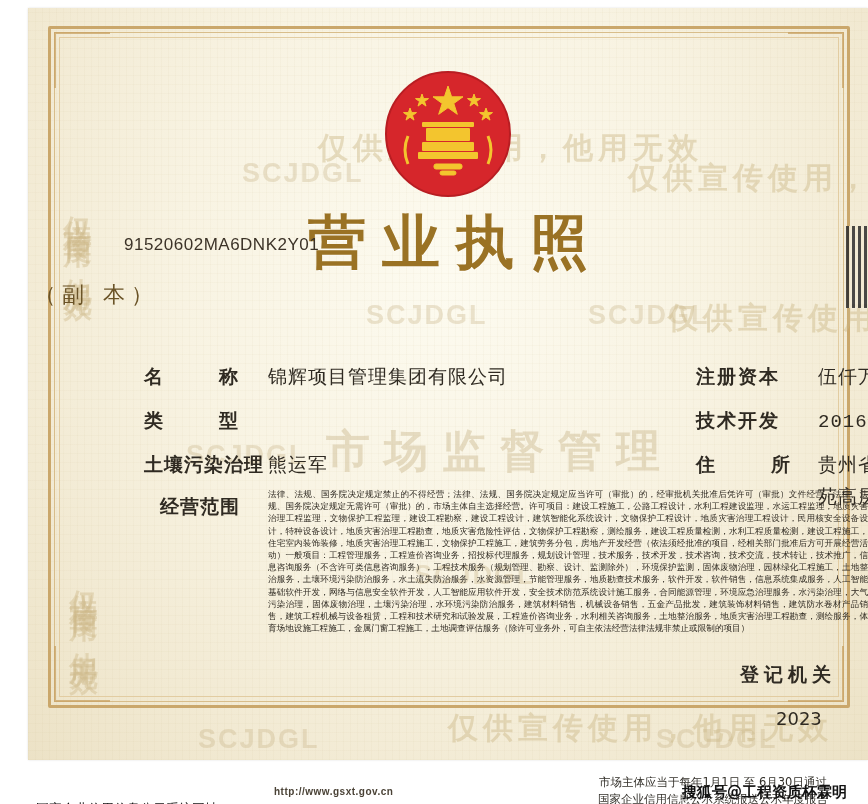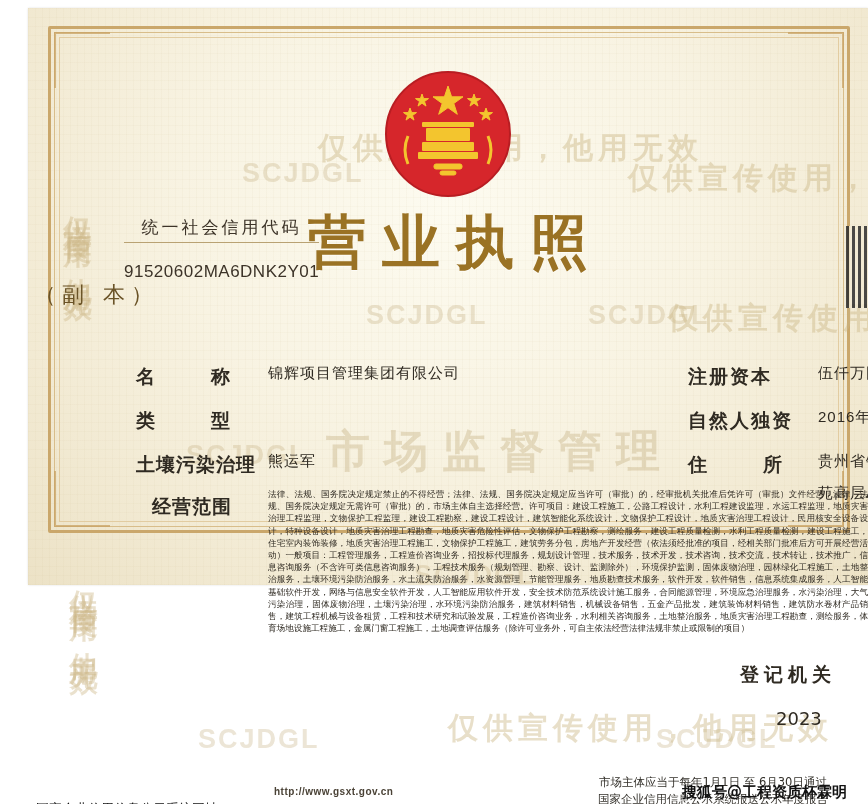--- a/index.html
+++ b/index.html
@@ -21,21 +21,21 @@
     background: #ffffff;
     overflow: hidden;
   }
 
   
   #cert {
     position: absolute;
     left: 28px;
     top: 8px;
     width: 840px;
-    height: 577px;
+    height: 752px;
     background:
       radial-gradient(ellipse at 50% 35%, #fdfbf0 0%, #f8f3e2 45%, #f2ead3 75%, #ece2c6 100%);
     box-shadow: 0 0 2px rgba(0,0,0,0.12);
   }
   
   #cert:before {
     content: "";
     position: absolute;
     inset: 0;
     background:
@@ -188,27 +188,28 @@
 
   
   .field-label {
     position: absolute;
     font-size: 19px;
     font-weight: 700;
     color: #2f2a22;
     letter-spacing: 6px;
     font-family: "DejaVu Sans", sans-serif;
     white-space: nowrap;
+    margin-left: 8px;
   }
   .field-value {
     position: absolute;
-    font-size: 15px;
+    font-size: 19px;
     color: #2f2a22;
     letter-spacing: 1px;
-    font-family: Liberation Sans, sans-serif;
+    font-family: Liberation Mono, monospace;
     white-space: nowrap;
   }
 
   
   #lab-name   { left: 108px; top: 356px; }
   #val-name   { left: 240px; top: 356px; }
   #lab-type   { left: 108px; top: 400px; font-family: Liberation Mono, monospace; }
   #val-type   { left: 240px; top: 400px; }
   #lab-rep    { left: 108px; top: 444px; letter-spacing: 1px; }
   #val-rep    { left: 240px; top: 444px; }
@@ -359,41 +360,40 @@
           <rect x="56" y="100" width="28" height="5" rx="2"></rect>
           <rect x="62" y="107" width="16" height="4" rx="2"></rect>
         </g>
       </svg>
     </div>
 
     <div id="title">营业执照</div>
     <div id="subtitle">（副 本）</div>
 
     <div id="code-block">
-      <div id="code-label">统一社会信用代码</div>
       <div id="code-value">91520602MA6DNK2Y01</div>
     </div>
 
     <div id="qr"></div>
 
     <div class="field-label" id="lab-name">名　　称</div>
     <div class="field-value" id="val-name">锦辉项目管理集团有限公司</div>
 
     <div class="field-label" id="lab-type">类　　型</div>
 
     <div class="field-label" id="lab-rep">土壤污染治理</div>
     <div class="field-value" id="val-rep">熊运军</div>
 
     <div class="field-label" id="lab-scope">经营范围</div>
     <div id="scope-text">法律、法规、国务院决定规定禁止的不得经营；法律、法规、国务院决定规定应当许可（审批）的，经审批机关批准后凭许可（审批）文件经营；法律、法规、国务院决定规定无需许可（审批）的，市场主体自主选择经营。许可项目：建设工程施工，公路工程设计，水利工程建设监理，水运工程监理，地质灾害治理工程监理，文物保护工程监理，建设工程勘察，建设工程设计，建筑智能化系统设计，文物保护工程设计，地质灾害治理工程设计，民用核安全设备设计，特种设备设计，地质灾害治理工程勘查，地质灾害危险性评估，文物保护工程勘察，测绘服务，建设工程质量检测，水利工程质量检测，建设工程施工，住宅室内装饰装修，地质灾害治理工程施工，文物保护工程施工，建筑劳务分包，房地产开发经营（依法须经批准的项目，经相关部门批准后方可开展经营活动）一般项目：工程管理服务，工程造价咨询业务，招投标代理服务，规划设计管理，技术服务，技术开发，技术咨询，技术交流，技术转让，技术推广，信息咨询服务（不含许可类信息咨询服务），工程技术服务（规划管理、勘察、设计、监测除外），环境保护监测，固体废物治理，园林绿化工程施工，土地整治服务，土壤环境污染防治服务，水土流失防治服务，水资源管理，节能管理服务，地质勘查技术服务，软件开发，软件销售，信息系统集成服务，人工智能基础软件开发，网络与信息安全软件开发，人工智能应用软件开发，安全技术防范系统设计施工服务，合同能源管理，环境应急治理服务，水污染治理，大气污染治理，固体废物治理，土壤污染治理，水环境污染防治服务，建筑材料销售，机械设备销售，五金产品批发，建筑装饰材料销售，建筑防水卷材产品销售，建筑工程机械与设备租赁，工程和技术研究和试验发展，工程造价咨询业务，水利相关咨询服务，土地整治服务，地质灾害治理工程勘查，测绘服务，体育场地设施工程施工，金属门窗工程施工，土地调查评估服务（除许可业务外，可自主依法经营法律法规非禁止或限制的项目）</div>
 
     <div class="field-label" id="lab-cap">注册资本</div>
     <div class="field-value" id="val-cap">伍仟万圆整</div>
 
-    <div class="field-label" id="lab-est">自然人独资</div>
+    <div class="field-label" id="lab-est">技术开发</div>
     <div class="field-value" id="val-est">2016年10月2</div>
 
     <div class="field-label" id="lab-addr">住　　所</div>
     <div class="field-value" id="val-addr">贵州省铜仁市</div>
     <div class="field-value" id="addr-line2">苑高层A幢3单</div>
 
     <div id="lab-authority">登记机关</div>
     <div id="val-date">2023</div>
 
     <div id="footer-url">http://www.gsxt.gov.cn</div>

